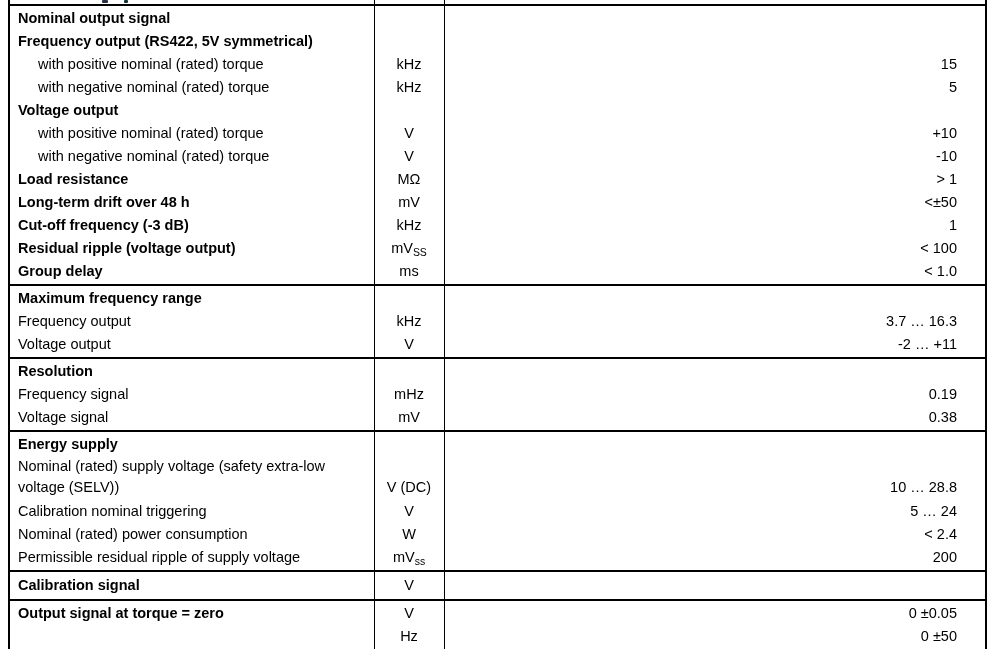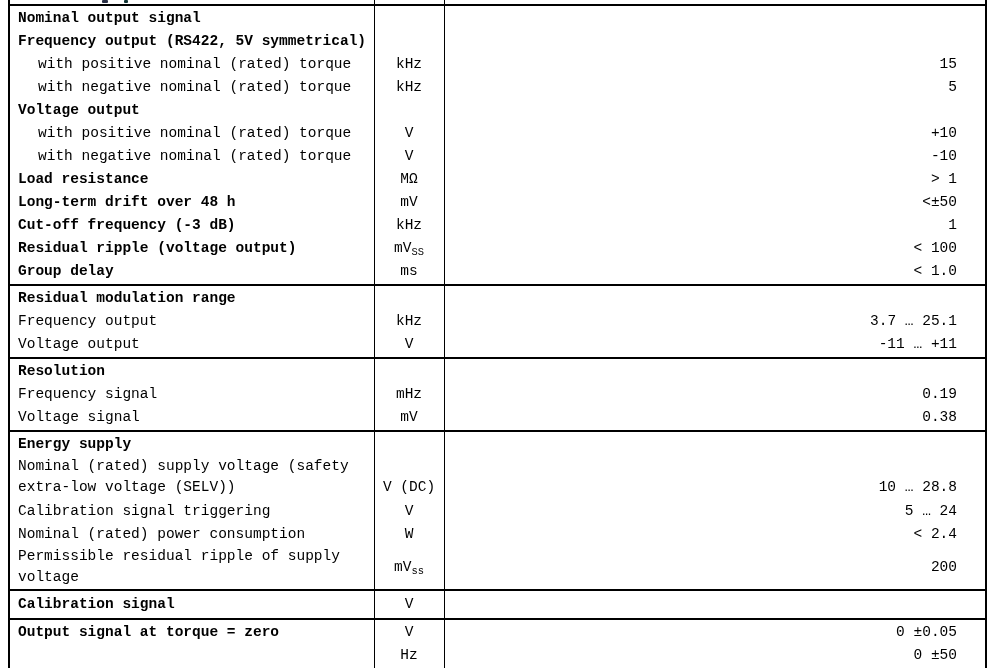--- a/index.html
+++ b/index.html
@@ -22,21 +22,21 @@
   .remnant{position:absolute;top:0;height:3px;width:6px;background:#2a2f45;border-radius:1px;}
   .remnant.r1{left:92px;}
   .remnant.r2{left:114px;width:4px;background:#133;}
   
   .hline{height:2px;background:#000;}
   
   .vline{position:absolute;top:0;bottom:0;width:1.5px;background:#000;}
   .vline.v1{left:363.5px;}
   .vline.v2{left:433.5px;}
   
-  .section{padding:1px 0;font-family:Liberation Mono, monospace;}
+  .section{padding:1px 0;}
   .row{
     display:grid;
     grid-template-columns:364px 70px 1fr;
     min-height:23px;
     align-items:center;
   }
   .cell{line-height:21px;}
   .cell.label{padding-left:8px;}
   .cell.label.bold{font-weight:bold;}
   .cell.label.indent{padding-left:28px;}
@@ -119,33 +119,33 @@
         <div class="row">
     <div class="cell label bold">Group delay</div>
     <div class="cell unit">ms</div>
     <div class="cell value">&lt; 1.0</div>
   </div>
       </div>
     <div class="hline"></div>
 
     <div class="section" data-section="1">
         <div class="row">
-    <div class="cell label bold">Residual modulation range</div>
+    <div class="cell label bold">Maximum frequency range</div>
     <div class="cell unit"></div>
     <div class="cell value"></div>
   </div>
         <div class="row">
     <div class="cell label">Frequency output</div>
     <div class="cell unit">kHz</div>
-    <div class="cell value">3.7 … 25.1</div>
+    <div class="cell value">3.7 … 16.3</div>
   </div>
         <div class="row">
     <div class="cell label">Voltage output</div>
     <div class="cell unit">V</div>
-    <div class="cell value">-11 … +11</div>
+    <div class="cell value">-2 … +11</div>
   </div>
       </div>
     <div class="hline"></div>
 
     <div class="section" data-section="2">
         <div class="row">
     <div class="cell label bold">Resolution</div>
     <div class="cell unit"></div>
     <div class="cell value"></div>
   </div>
@@ -167,21 +167,21 @@
     <div class="cell label bold">Energy supply</div>
     <div class="cell unit"></div>
     <div class="cell value"></div>
   </div>
         <div class="row multiline">
     <div class="cell label">Nominal (rated) supply voltage (safety extra-low voltage (SELV))</div>
     <div class="cell unit">V (DC)</div>
     <div class="cell value">10 … 28.8</div>
   </div>
         <div class="row">
-    <div class="cell label">Calibration signal triggering</div>
+    <div class="cell label">Calibration nominal triggering</div>
     <div class="cell unit">V</div>
     <div class="cell value">5 … 24</div>
   </div>
         <div class="row">
     <div class="cell label">Nominal (rated) power consumption</div>
     <div class="cell unit">W</div>
     <div class="cell value">&lt; 2.4</div>
   </div>
         <div class="row">
     <div class="cell label">Permissible residual ripple of supply voltage</div>

